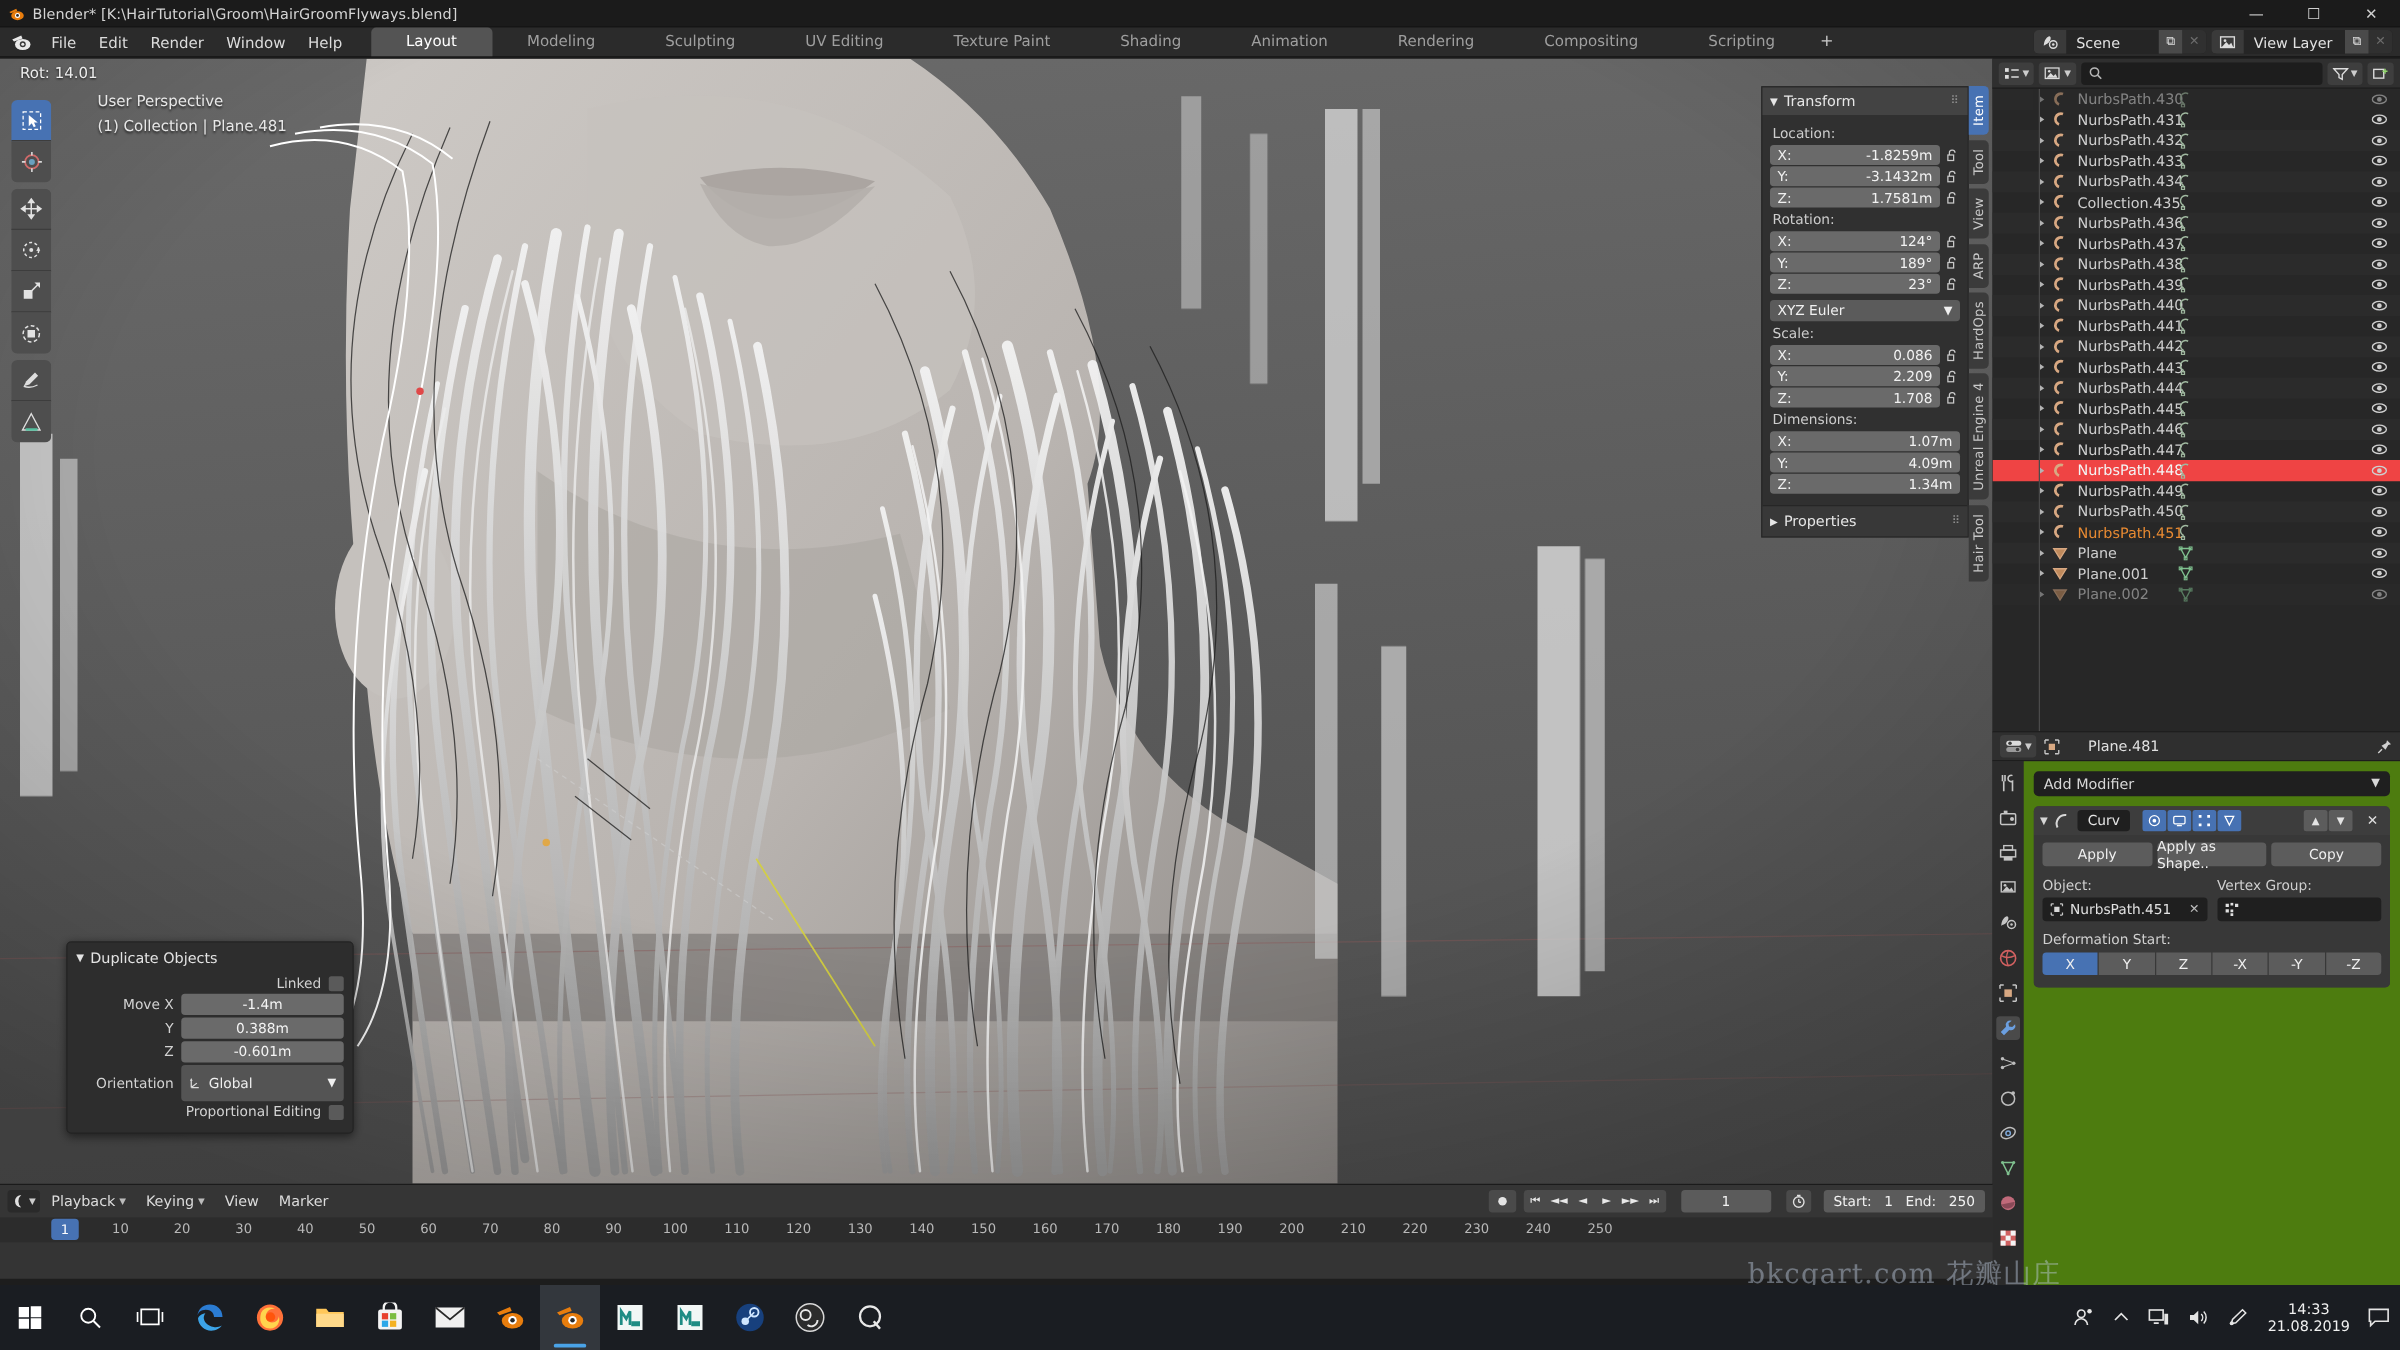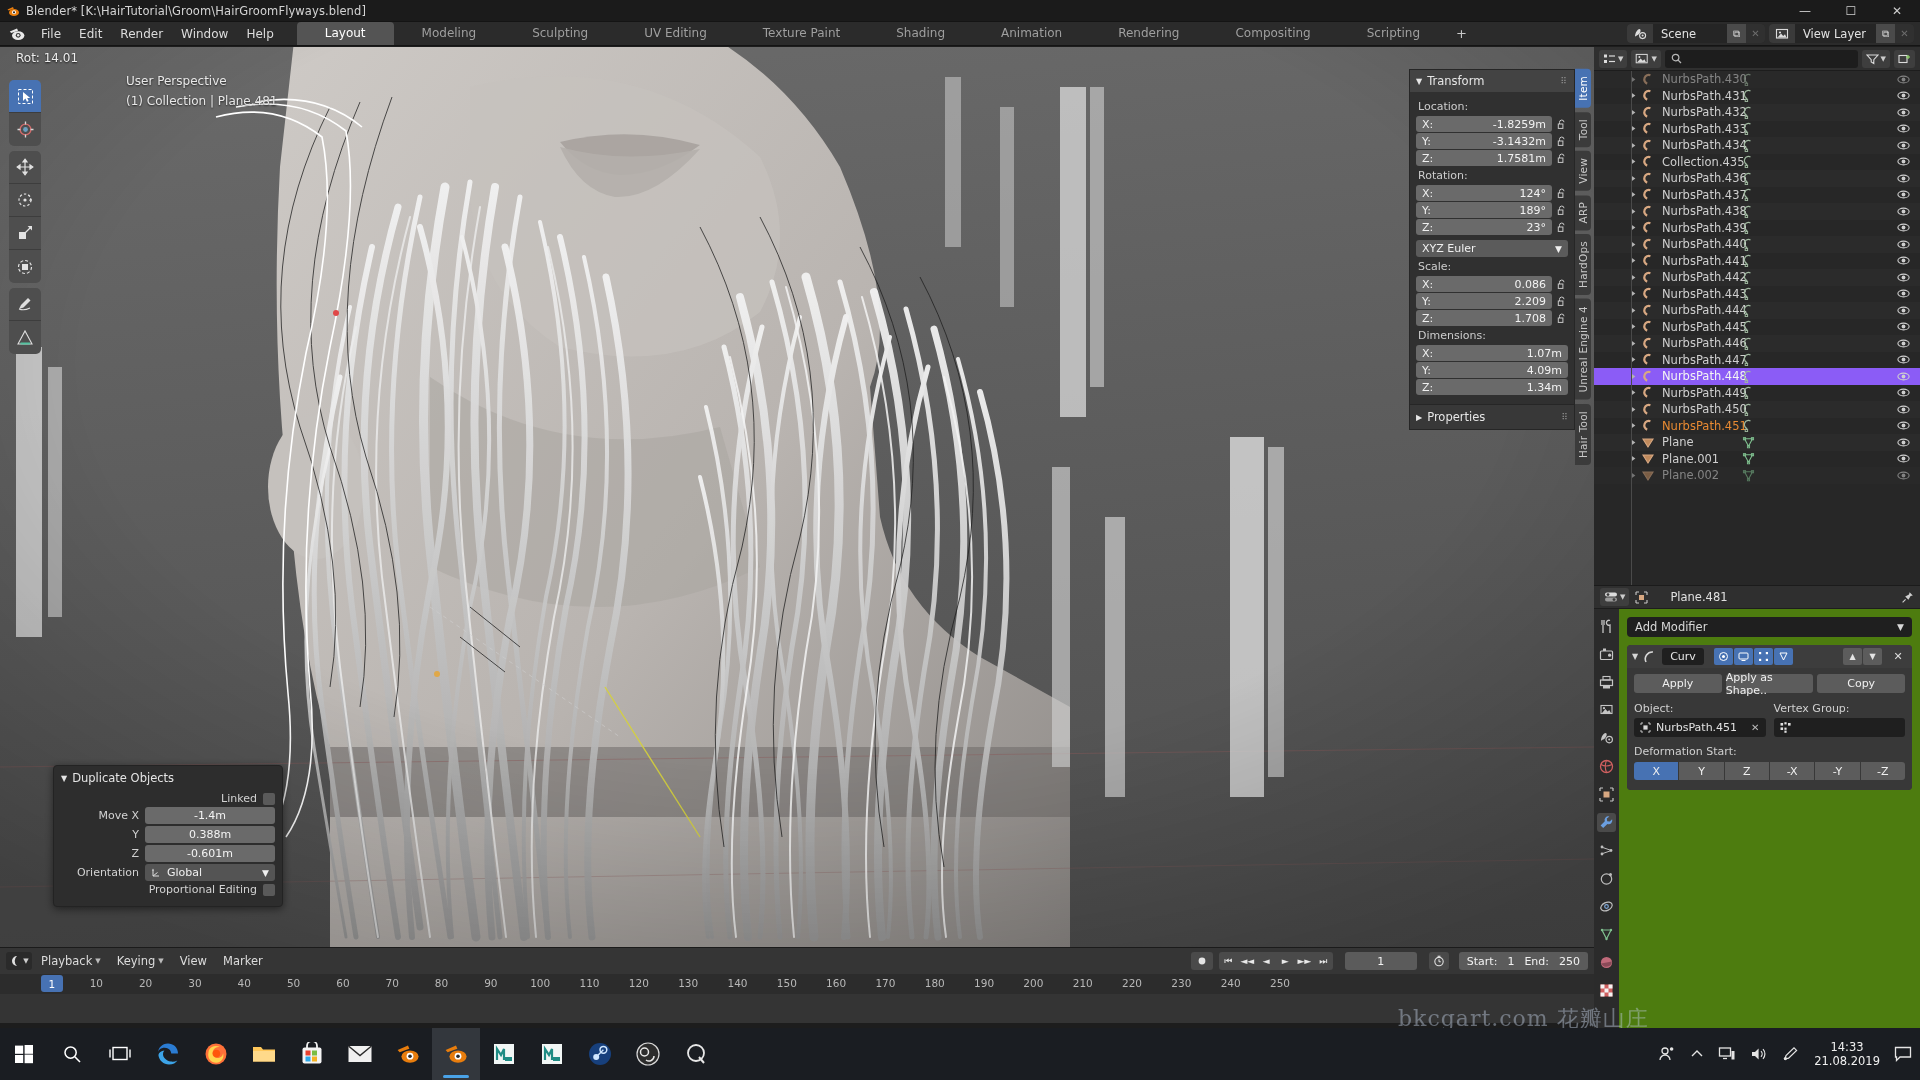--- a/index.html
+++ b/index.html
@@ -39,21 +39,21 @@
   
   .main { position:absolute; top:47px; left:0; width:1920px; height:1007px; }
 
   
   .viewport { position:absolute; left:0; top:0; width:1594px; height:900px;
     overflow:hidden; background:#5c5c5c; }
   .vp-bg { position:absolute; inset:0;
     background:
       linear-gradient(175deg, #6a6a6a 0%, #606060 35%, #565656 70%, #4e4e4e 100%); }
   .vp-overlay-text { position:absolute; left:78px; top:24px; font-size:12px;
-    color:#e8e8e8; text-shadow:0 1px 2px rgba(0,0,0,.7); line-height:20px;margin-left:48px; }
+    color:#e8e8e8; text-shadow:0 1px 2px rgba(0,0,0,.7); line-height:20px; }
   .rot-text { position:absolute; left:16px; top:4px; font-size:12px; color:#ededed;
     text-shadow:0 1px 2px rgba(0,0,0,.8); }
 
   
   .vp-toolbar { position:absolute; left:9px; top:33px; width:32px;
     display:flex; flex-direction:column; gap:0px; }
   .tb-group { display:flex; flex-direction:column; margin-bottom:5px;
     border-radius:5px; overflow:hidden; }
   .tb-btn { width:32px; height:33px; background:#4e4e4e; display:flex;
     align-items:center; justify-content:center; border-bottom:1px solid #3d3d3d; }
@@ -93,21 +93,21 @@
     box-shadow:0 2px 8px rgba(0,0,0,.5); }
   .op-header { display:flex; align-items:center; gap:5px; padding:5px 7px;
     font-size:11.5px; color:#e4e4e4; }
   .op-body { padding:2px 7px 8px; }
   .op-row { display:flex; align-items:center; gap:6px; margin-bottom:2px; }
   .op-lab { width:78px; text-align:right; font-size:11px; color:#d2d2d2; }
   .op-val { flex:1; height:17px; background:#6a6a6a; border-radius:3px;
     display:flex; align-items:center; justify-content:center;
     font-size:11px; color:#f4f4f4; }
   .op-check { width:12px; height:12px; background:#5a5a5a; border-radius:2px; }
-  .op-dd { flex:1; height:17px; background:#545454; border-radius:3px; display:flex;
+  .op-dd { flex:1; height:29px; background:#545454; border-radius:3px; display:flex;
     align-items:center; gap:5px; padding:0 6px; font-size:11px; color:#f0f0f0; }
   .op-dd .dv { margin-left:auto; font-size:9px; }
 
   
   .timeline { position:absolute; left:0; top:900px; width:1594px; height:75px;
     background:#303030; border-top:1px solid #1b1b1b; }
   .tl-header { height:26px; display:flex; align-items:center; gap:2px;
     padding:0 6px; background:#353535; }
   .tl-ic { width:26px; height:18px; background:#2a2a2a; border-radius:3px;
     display:flex; align-items:center; justify-content:center; gap:2px; }
@@ -144,21 +144,21 @@
   .ol-ddbtn { height:18px; background:#3e3e3e; border-radius:3px; display:flex;
     align-items:center; gap:2px; padding:0 4px; }
   .ol-search { flex:1; height:18px; background:#1d1d1d; border-radius:3px;
     display:flex; align-items:center; gap:5px; padding:0 6px; }
   .ol-search input { background:transparent; border:none; outline:none;
     color:#d0d0d0; font-size:11px; font-family:inherit; width:100%; }
   .ol-rows { position:absolute; top:24px; left:0; right:0; bottom:0; overflow:hidden; }
   .ol-row { height:16.5px; display:flex; align-items:center; position:relative;
     font-size:11.5px; color:#cfcfcf; padding-left:34px; }
   .ol-row:nth-child(odd) { background:#2b2b2b; }
-  .ol-row.sel { background:#8b5cf6; color:#f4f4f4; }
+  .ol-row.sel { background:#ef4444; color:#f4f4f4; }
   .ol-row.active-orange .ol-name { color:#e88a32; }
   .ol-tri { position:absolute; left:36px; width:7px; height:7px; }
   .ol-ico { position:absolute; left:47px; width:13px; height:13px; }
   .ol-name { margin-left:34px; }
   .ol-datico { position:absolute; left:148px; width:13px; height:13px; }
   .ol-eye { position:absolute; right:10px; width:13px; height:13px; }
 
   
   .props { position:absolute; left:1594px; top:538px; width:326px; height:469px;
     background:#303030; border-top:1px solid #1b1b1b; }

